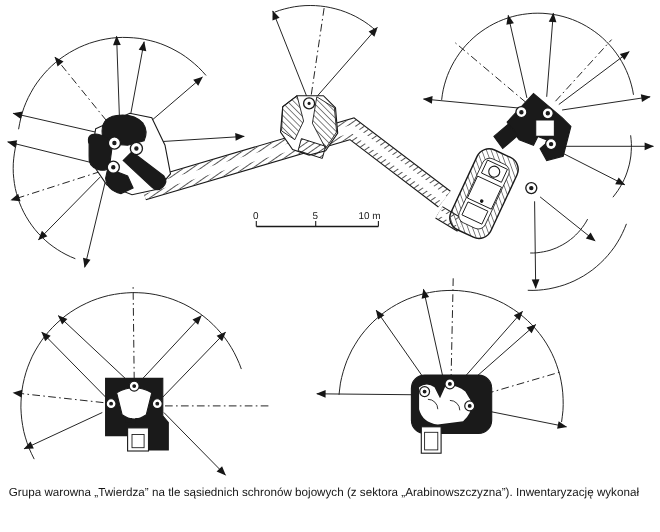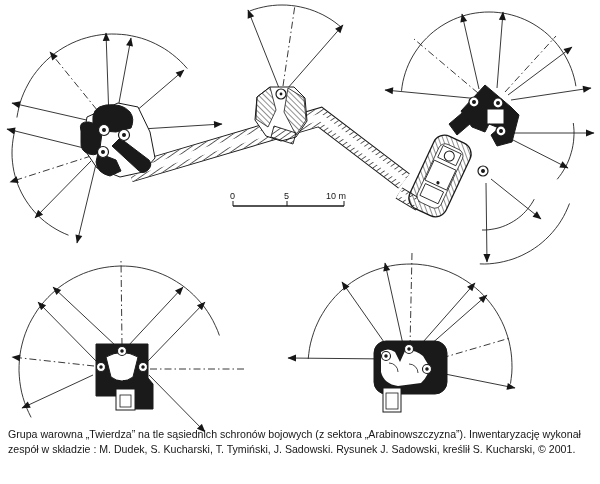--- a/index.html
+++ b/index.html
@@ -1,19 +1,19 @@
 <!DOCTYPE html>
 <html><head>
 <meta charset="utf-8">
 <style>
   html,body{margin:0;padding:0;background:#e8e8e8;}
   .page{position:relative;width:600px;height:484px;background:#ffffff;overflow:hidden;
         font-family:"Liberation Sans",sans-serif;}
   .plan{position:absolute;left:0;top:0;}
-  .caption{position:absolute;left:8px;top:427px;width:588px;color:#161616;
+  .caption{position:absolute;left:8px;top:441px;width:588px;color:#161616;
            font:10.6px/15px "Liberation Sans",sans-serif;letter-spacing:0;}
   svg text{font:9px "Liberation Sans",sans-serif;fill:#161616;}
 </style>
 </head>
 <body>
 
 <div class="page">
 
   <svg class="plan" width="600" height="436" viewBox="0 0 600 436">
     <defs>
@@ -197,15 +197,14 @@
       <line x1="287" y1="201" x2="287" y2="206" stroke-width="1"></line>
       <line x1="344" y1="201" x2="344" y2="206" stroke-width="1"></line>
       <text x="230" y="199" stroke="none">0</text>
       <text x="284" y="199" stroke="none">5</text>
       <text x="326" y="199" stroke="none">10 m</text>
     </g>
   </svg>
 
   <div class="caption">
     <div>Grupa warowna „Twierdza” na tle sąsiednich schronów bojowych (z sektora „Arabinowszczyzna”). Inwentaryzację wykonał</div>
-    <div>zespół w składzie : M. Dudek, S. Kucharski, T. Tymiński, J. Sadowski. Rysunek J. Sadowski, kreślił S. Kucharski, © 2001.</div>
   </div>
 </div>
 
 </body></html>

